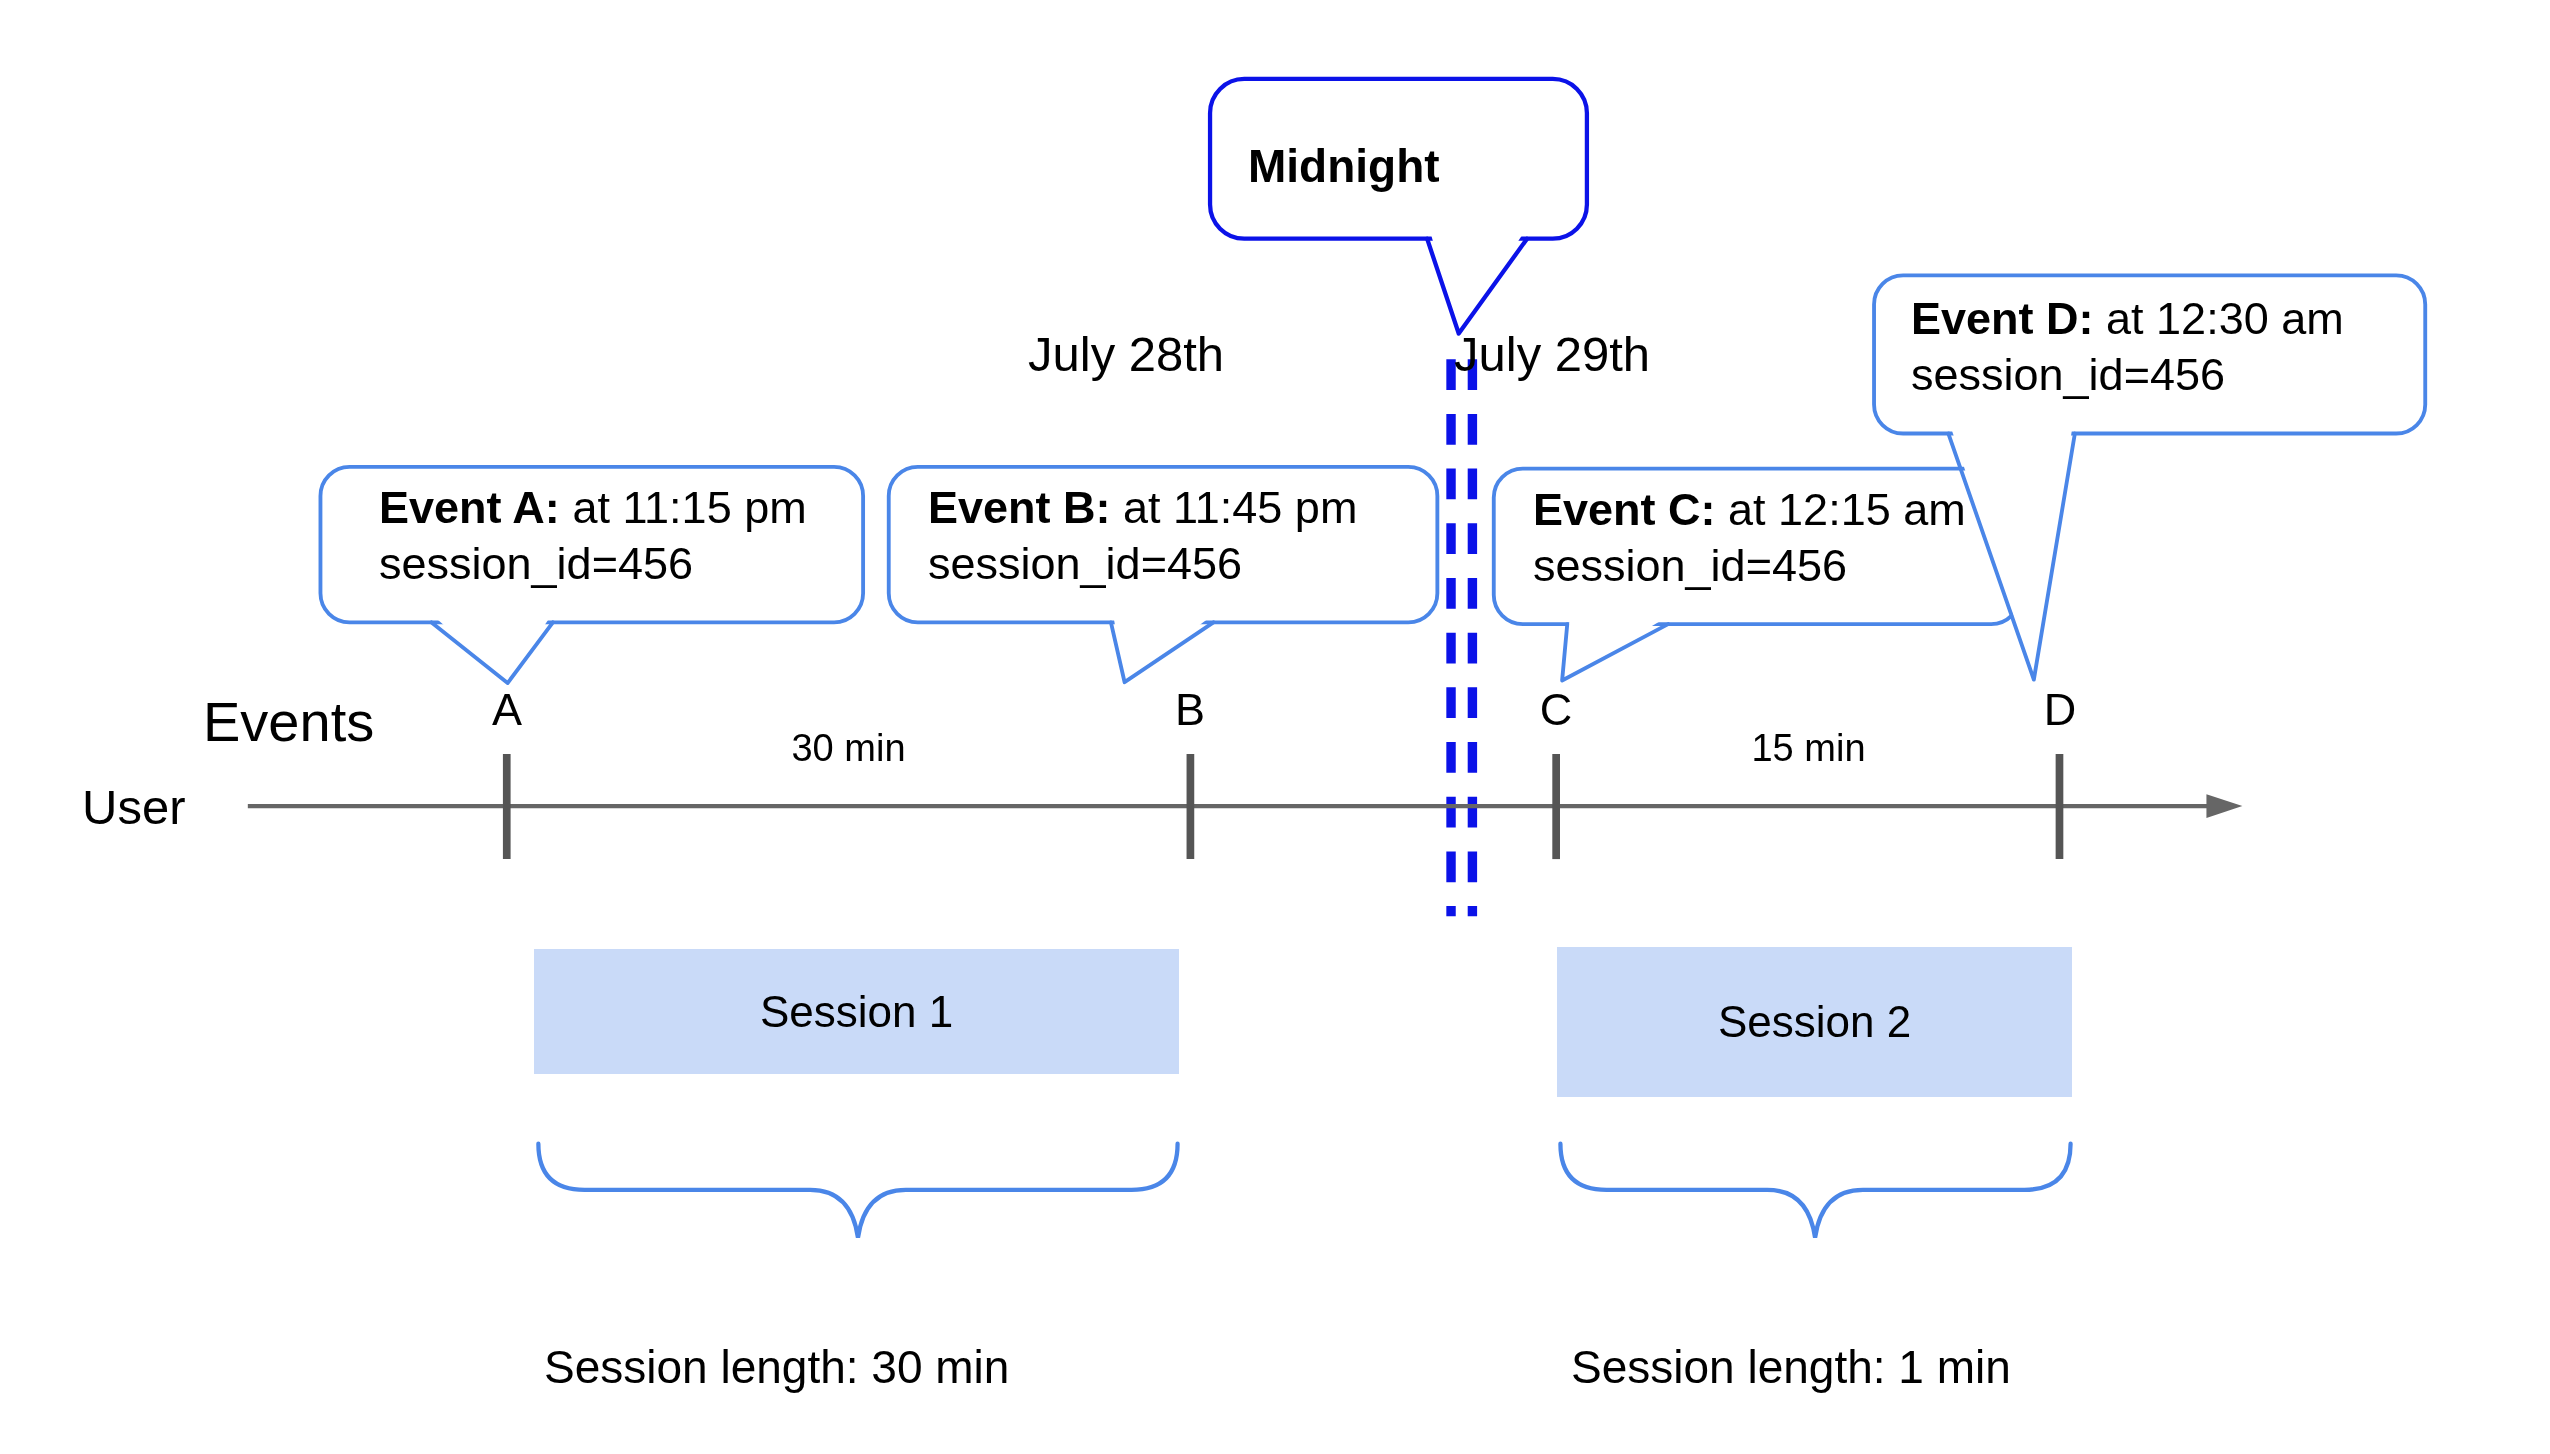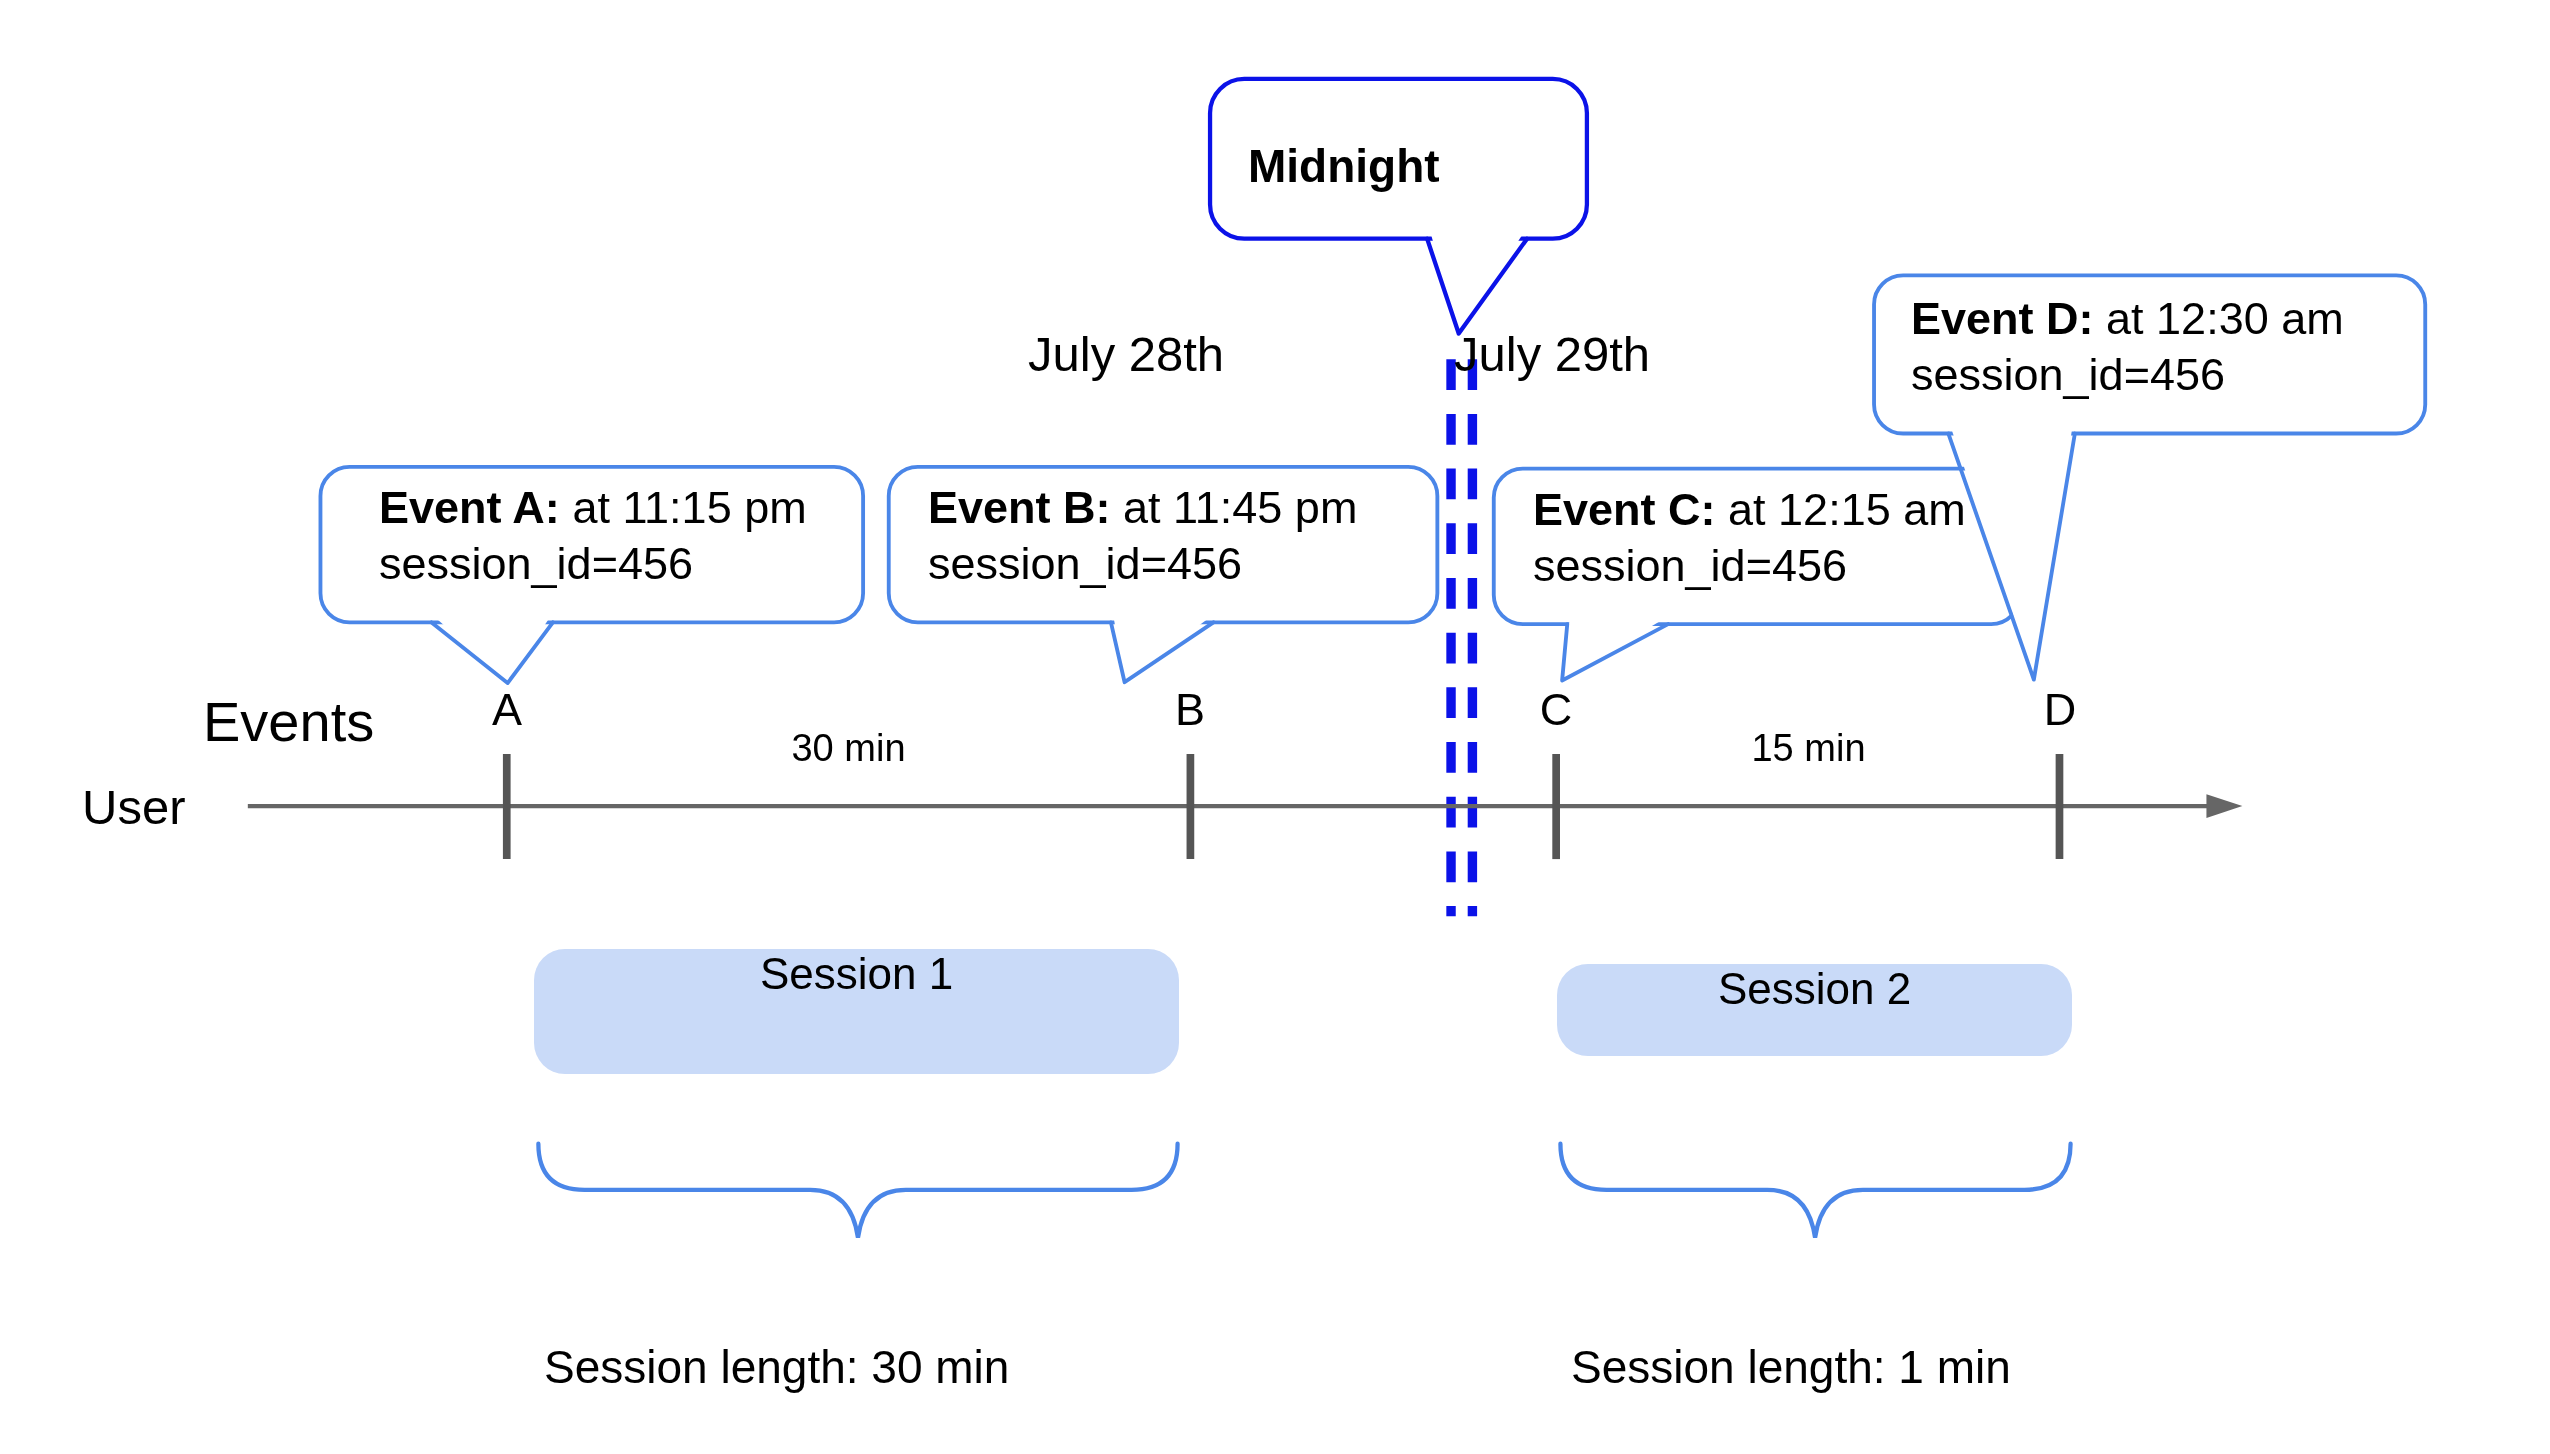--- a/index.html
+++ b/index.html
@@ -33,23 +33,23 @@
   .letter-a{left:473px;} .letter-b{left:1156px;} .letter-c{left:1522px;} .letter-d{left:2026px;}
   .interval{top:727px;width:137px;text-align:center;font-size:38px;}
   .interval-1{left:780px;} .interval-2{left:1740px;}
   .date-label{top:326px;font-size:49px;}
   .date-left{left:1028px;} .date-right{left:1454px;}
   .midnight-label{left:1248px;top:139px;font-size:46px;font-weight:bold;}
   .bubble-text{position:absolute;font-size:45px;line-height:56px;white-space:nowrap;}
   .bt-a{left:359px;top:480px;margin-left:20px;} .bt-b{left:928px;top:480px;}
   .bt-c{left:1533px;top:482px;} .bt-d{left:1911px;top:291px;}
   .session-box{position:absolute;background:var(--session-fill);
-    display:flex;align-items:flex-start;justify-content:center;font-size:44px;border-radius:31px;}
+    display:flex;align-items:center;justify-content:center;font-size:44px;}
   .session-1{left:534px;top:949px;width:645px;height:125px;}
-  .session-2{left:1557px;top:947px;width:515px;height:92px;margin-top:17px;}
+  .session-2{left:1557px;top:947px;width:515px;height:150px;}
   .session-length{position:absolute;top:1340px;font-size:46px;white-space:nowrap;}
   .sl-1{left:544px;} .sl-2{left:1571px;}
 </style>
 </head>
 <body>
 
 <div class="stage">
 
   <svg class="canvas" width="2550" height="1455" viewBox="0 0 2984 1702">
 

